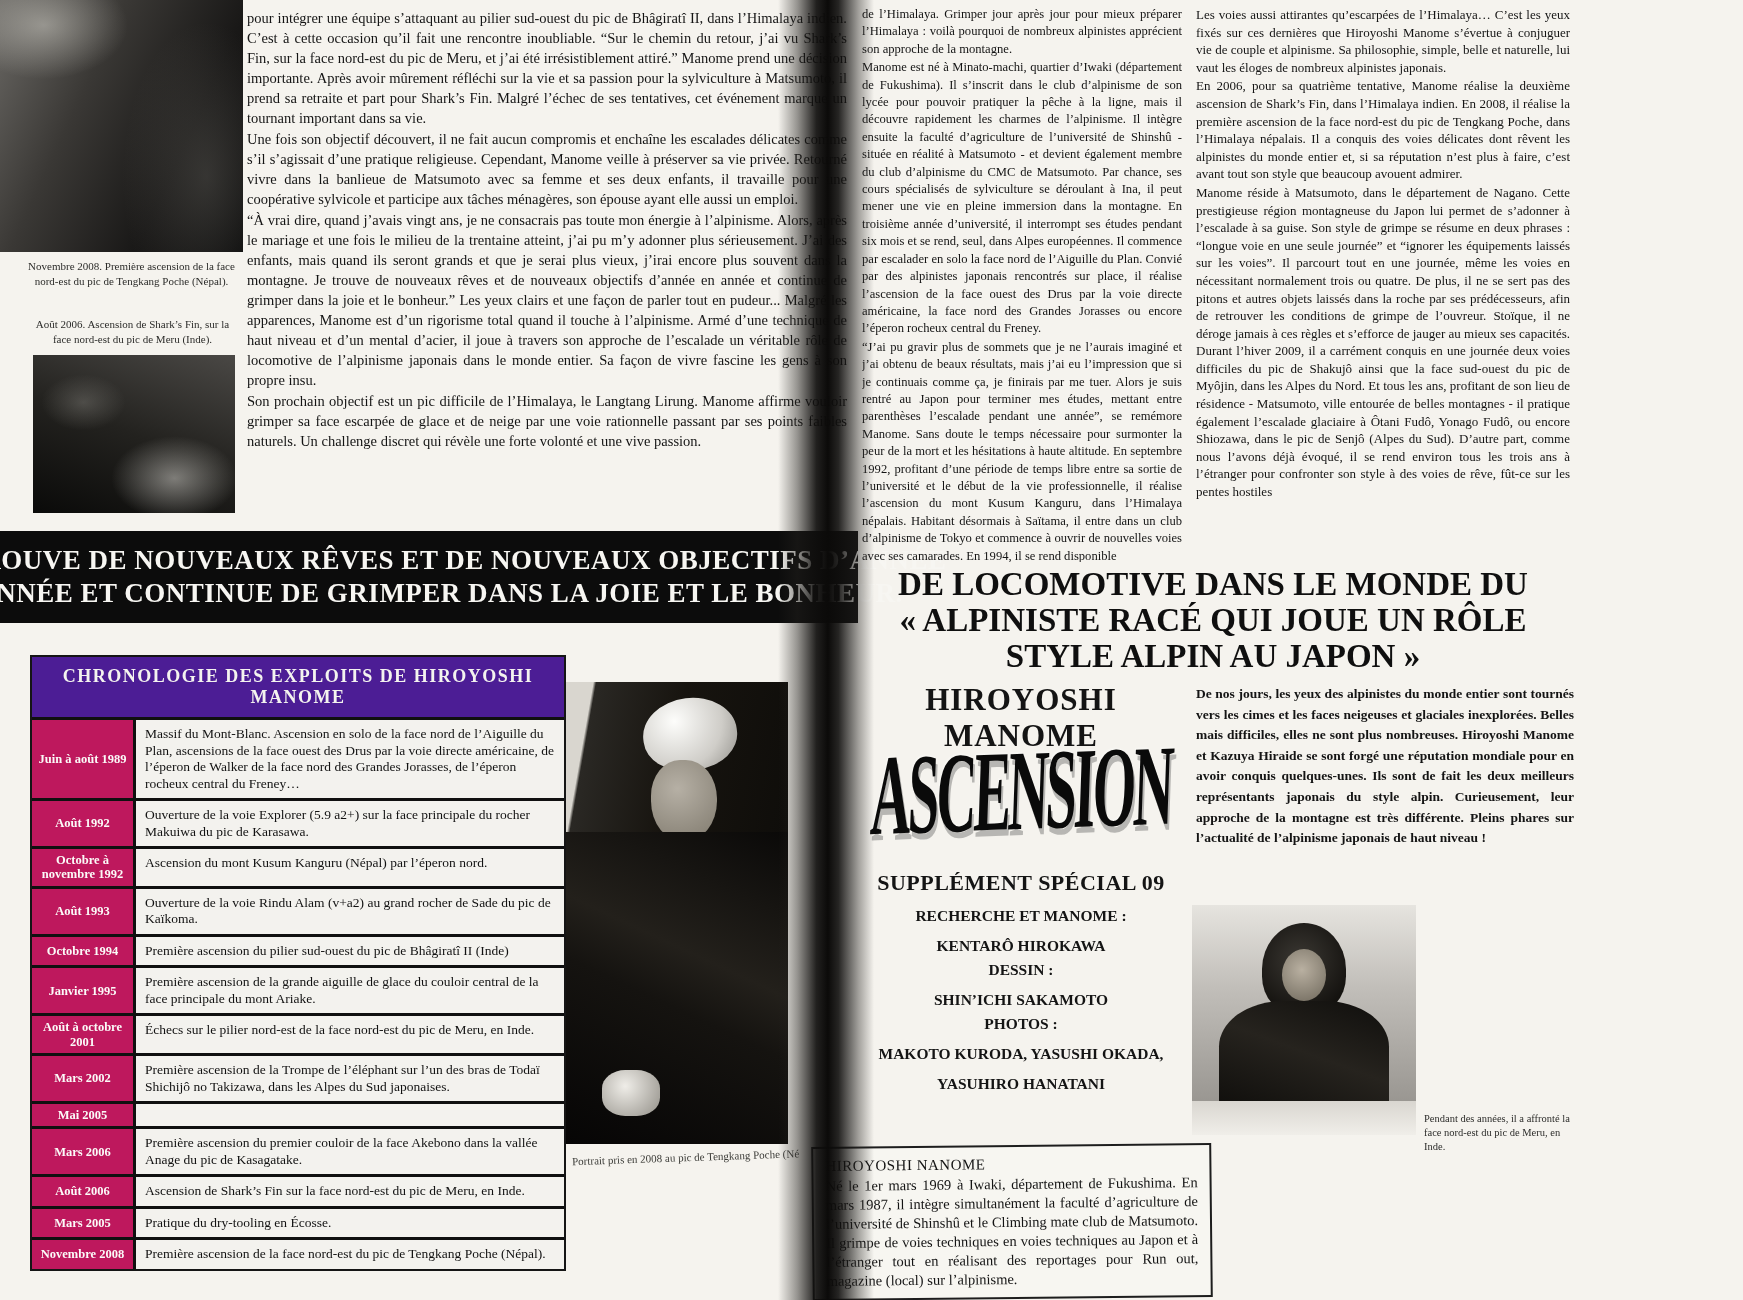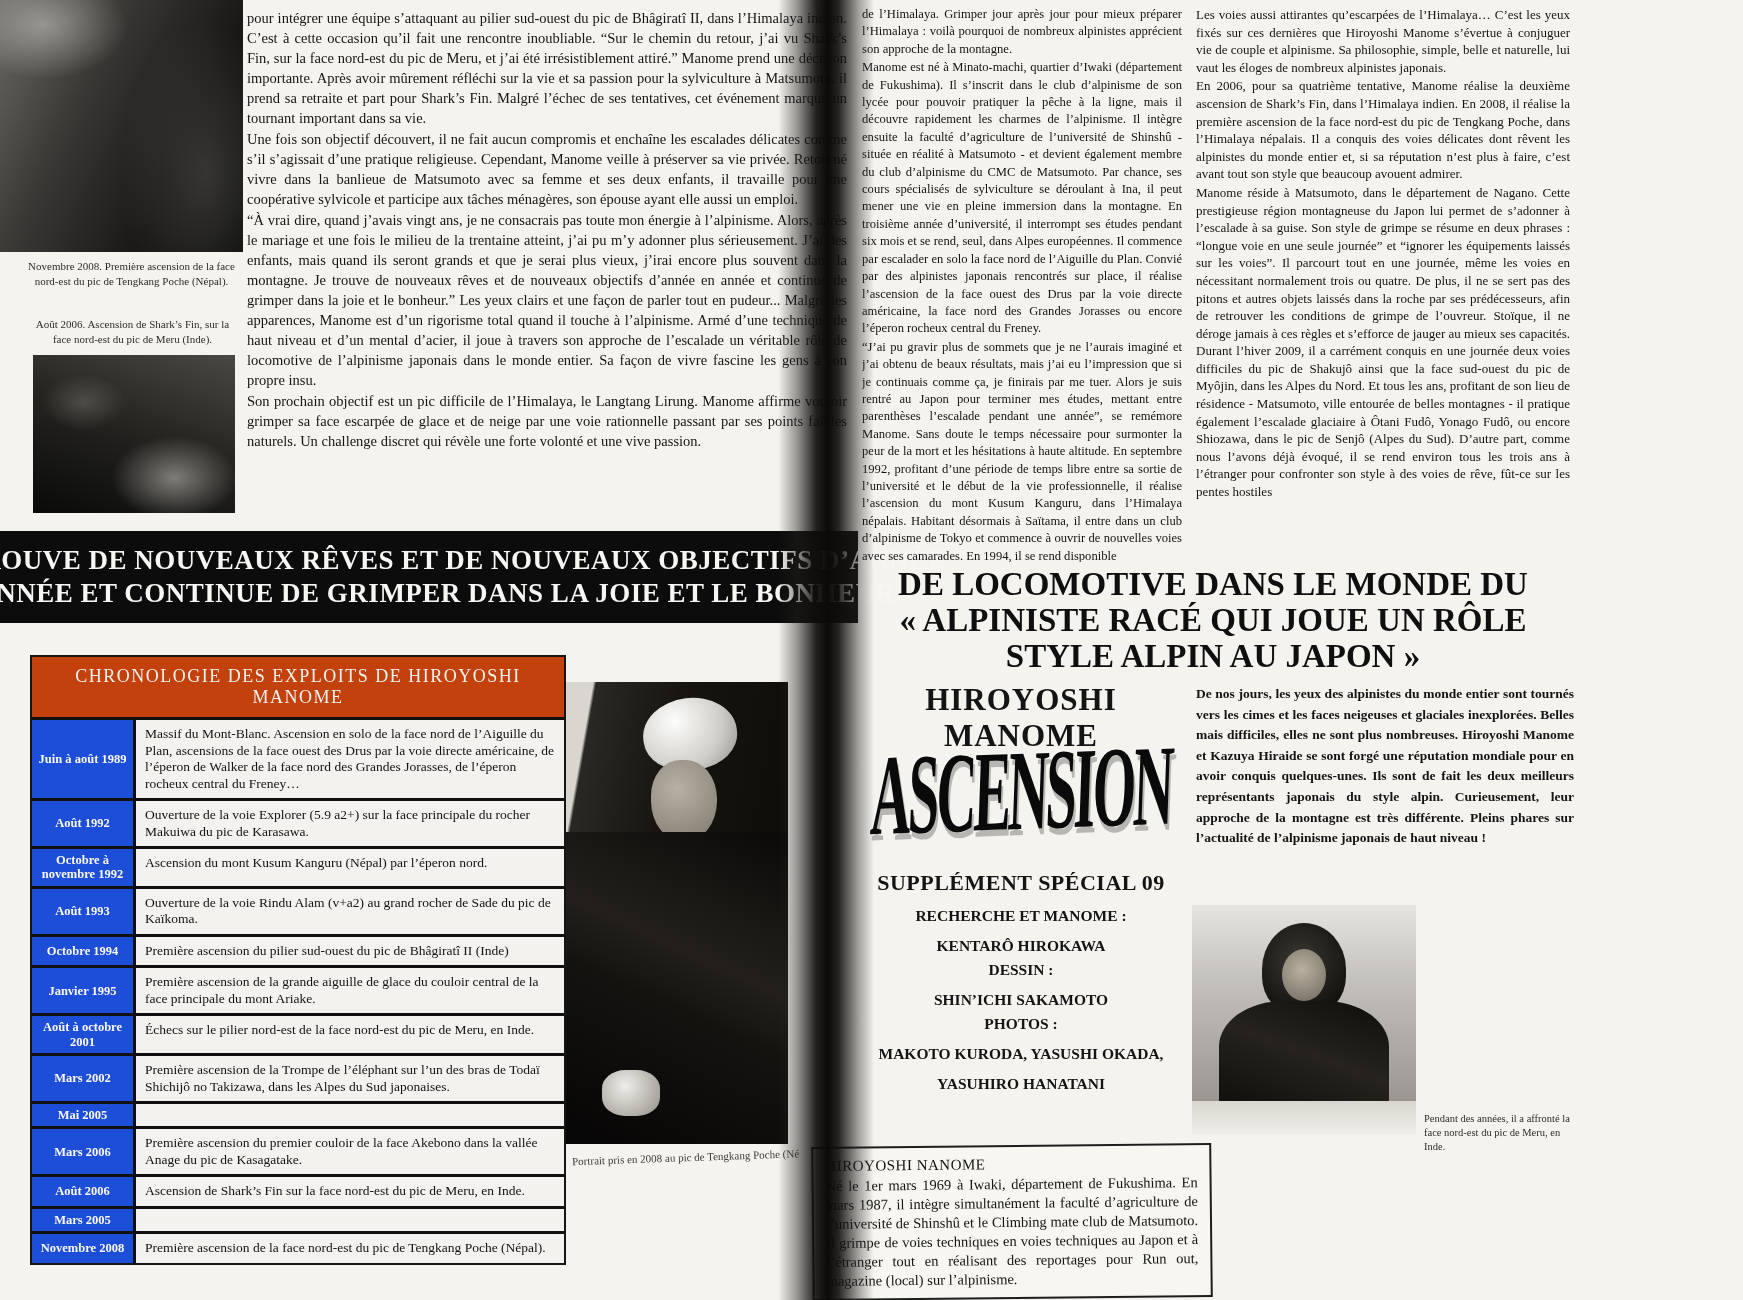--- a/index.html
+++ b/index.html
@@ -52,24 +52,24 @@
   .col1{left:862px;top:6px;width:320px;height:556px;overflow:hidden;font-size:12.6px;line-height:17.4px;}
   .col2{left:1196px;top:6px;width:374px;height:556px;overflow:hidden;font-size:13px;line-height:17.6px;}
   
   .banner{left:0;top:533px;width:856px;height:88px;background:#0c0c0c;color:#f7f6f2;
       display:flex;flex-direction:column;justify-content:center;align-items:center;
       font-weight:bold;font-size:27px;letter-spacing:.5px;line-height:33px;white-space:nowrap;
       box-shadow:0 0 0 2px #0c0c0c;}
   
   .chron{left:30px;top:655px;width:532px;max-height:644px;overflow:hidden;
       background:#f3f2ee;border:2px solid #151515;}
-  .chron-head{background:#c2410c;color:#f4f3ef;font-weight:normal;font-size:18px;
+  .chron-head{background:#4c1d95;color:#f4f3ef;font-weight:bold;font-size:18px;
       letter-spacing:1.5px;text-align:center;padding:9px 4px;}
   .chron-row{display:flex;border-top:3px solid #101010;}
-  .chron-date{flex:0 0 95px;background:#1d4ed8;color:#fbfaf8;font-weight:bold;font-size:12.5px;
+  .chron-date{flex:0 0 95px;background:#be185d;color:#fbfaf8;font-weight:bold;font-size:12.5px;
       line-height:1.15;display:flex;align-items:center;justify-content:center;text-align:center;
       padding:4px 3px;border-right:3px solid #101010;}
   .chron-event{flex:1;padding:6px 9px;font-weight:normal;font-size:13.5px;line-height:16.5px;color:#121212;text-align:left;}
   
   .spine{left:778px;top:0;width:96px;height:1300px;z-index:40;pointer-events:none;
       background:linear-gradient(90deg, rgba(40,38,35,0) 0%, rgba(35,33,30,.45) 20%,
       rgba(15,14,13,.92) 40%, #0b0a09 52%, rgba(15,14,13,.9) 63%, rgba(40,38,35,.4) 84%, rgba(40,38,35,0) 100%);}
   
   .headline{left:856px;top:566px;width:714px;text-align:center;font-weight:bold;
       font-size:33px;line-height:36px;color:#0f0f0f;}
@@ -151,20 +151,21 @@
     <div class="chron-row">
       <div class="chron-date">Mars 2006</div>
       <div class="chron-event">Première ascension du premier couloir de la face Akebono dans la vallée Anage du pic de Kasagatake.</div>
     </div>
     <div class="chron-row">
       <div class="chron-date">Août 2006</div>
       <div class="chron-event">Ascension de Shark’s Fin sur la face nord-est du pic de Meru, en Inde.</div>
     </div>
     <div class="chron-row">
       <div class="chron-date">Mars 2005</div>
+      <div class="chron-event">Pratique du dry-tooling en Écosse.</div>
     </div>
     <div class="chron-row">
       <div class="chron-date">Novembre 2008</div>
       <div class="chron-event">Première ascension de la face nord-est du pic de Tengkang Poche (Népal).</div>
     </div>
   </div>
 
   <div class="abs photo portrait">
     <div class="helmet"></div>
     <div class="face"></div>

